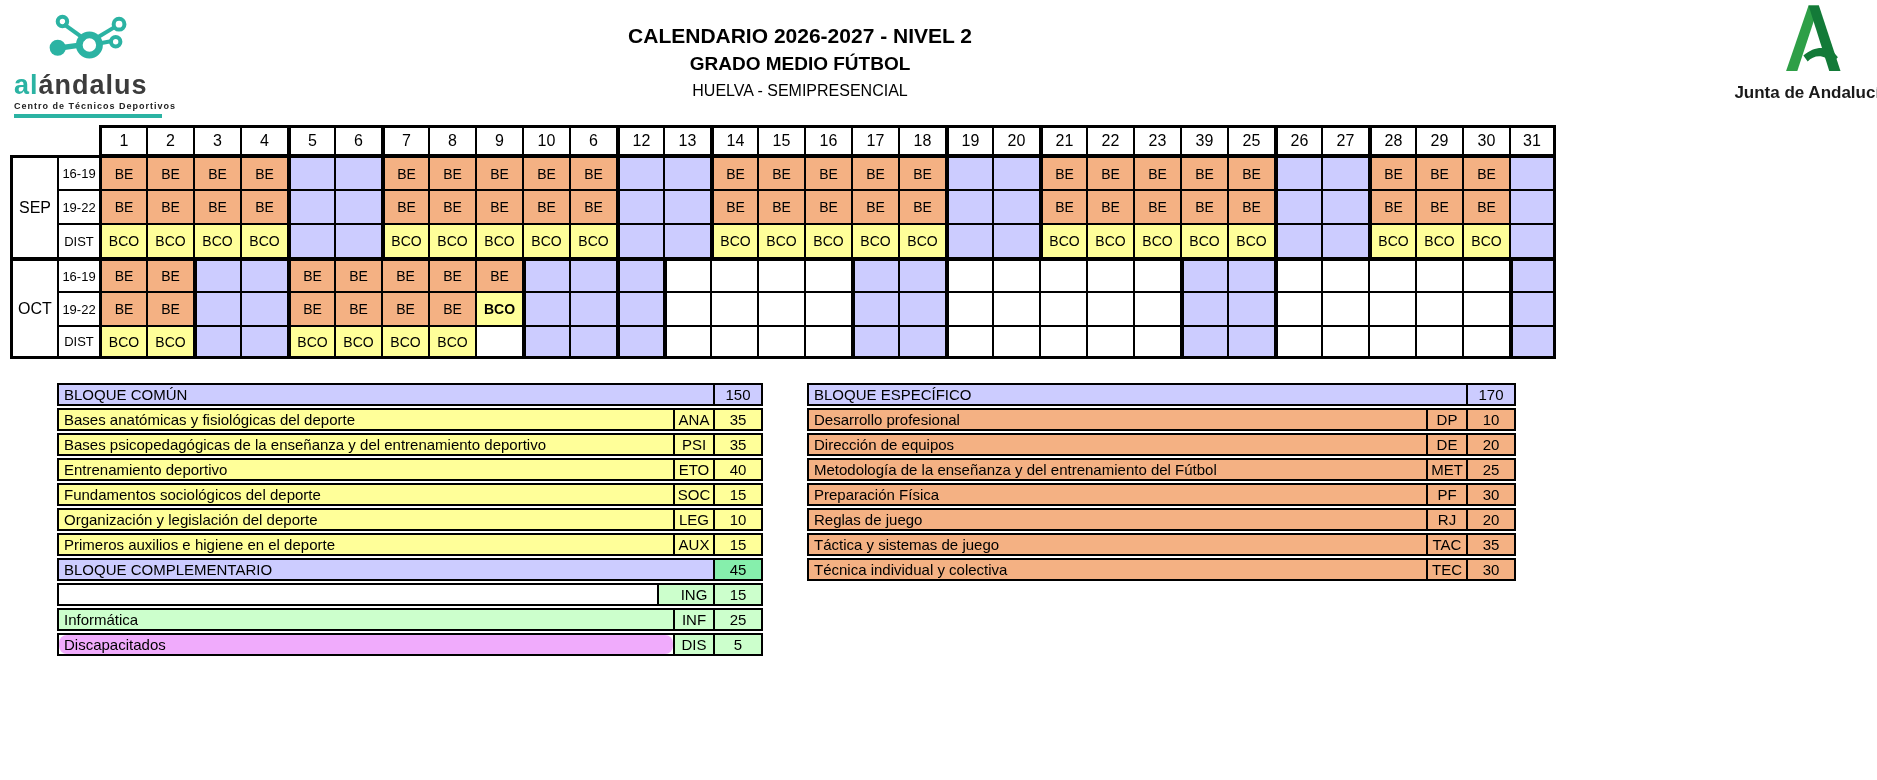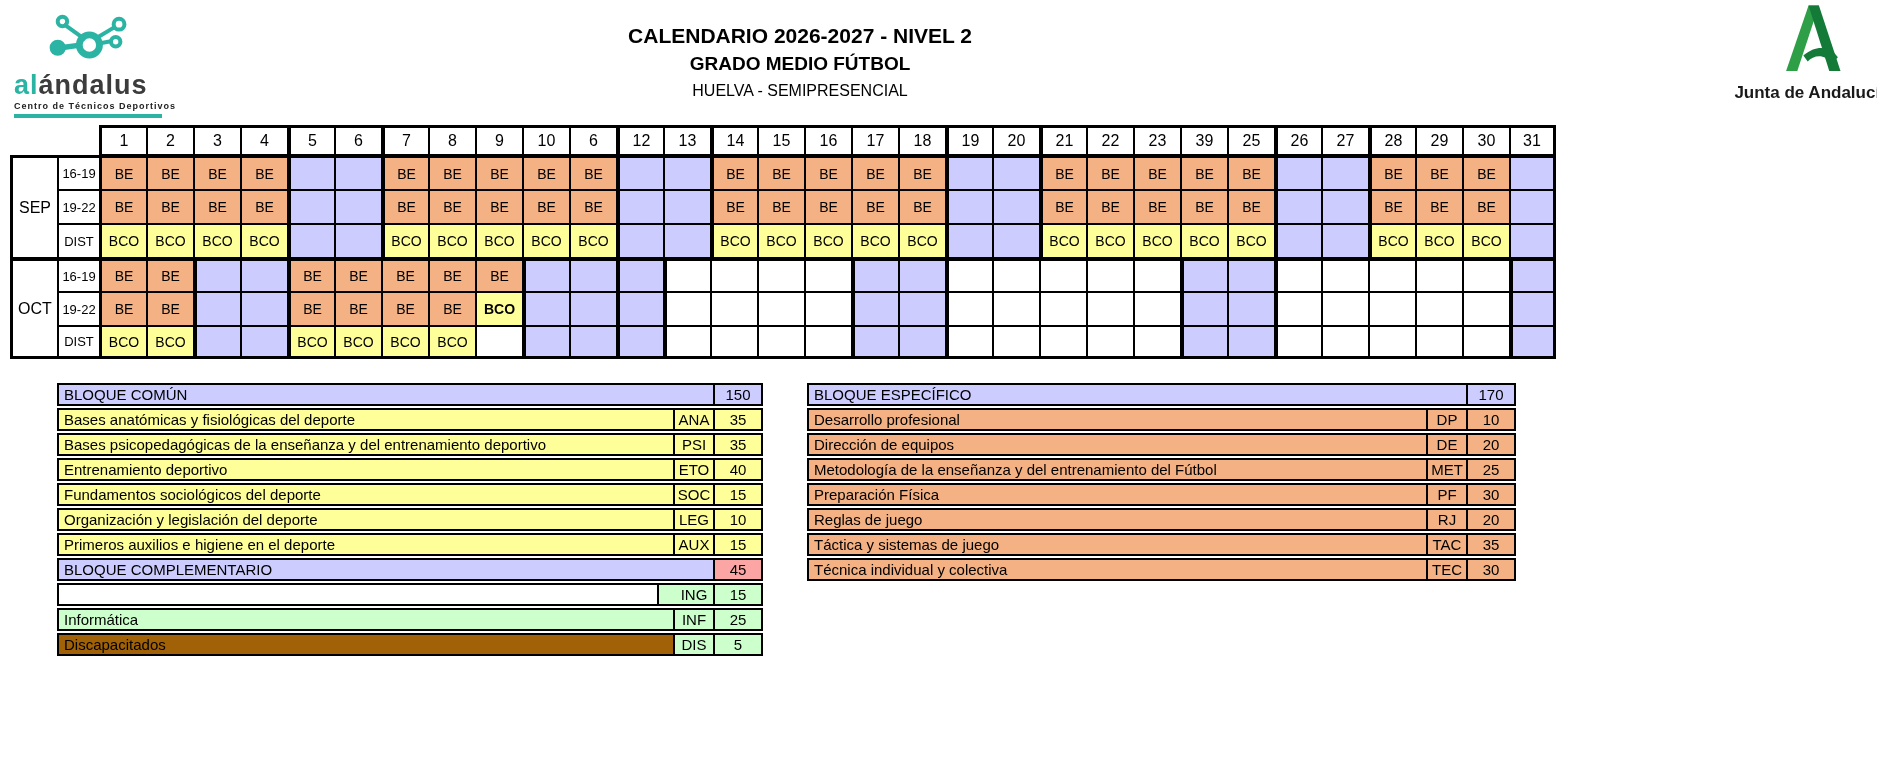--- a/index.html
+++ b/index.html
@@ -348,34 +348,34 @@
         <div class="tcode" style="background: rgb(255, 255, 153);">LEG</div>
         <div class="thrs" style="background: rgb(255, 255, 153);">10</div>
       </div>
       <div class="trow">
         <div class="tname" style="background: rgb(255, 255, 153);">Primeros auxilios e higiene en el deporte</div>
         <div class="tcode" style="background: rgb(255, 255, 153);">AUX</div>
         <div class="thrs" style="background: rgb(255, 255, 153);">15</div>
       </div>
       <div class="trow">
         <div class="tname" style="background: rgb(204, 204, 255);">BLOQUE COMPLEMENTARIO</div>
-        <div class="thrs" style="background: #fca5a5;">45</div>
+        <div class="thrs" style="background: #86efac;">45</div>
       </div>
       <div class="trow">
         <div class="tname" style="background: rgb(204, 255, 204); margin-top: 24px;">Inglés</div>
         <div class="tcode" style="background: rgb(204, 255, 204); padding-left: 16px;">ING</div>
         <div class="thrs" style="background: rgb(204, 255, 204);">15</div>
       </div>
       <div class="trow">
         <div class="tname" style="background: rgb(204, 255, 204);">Informática</div>
         <div class="tcode" style="background: rgb(204, 255, 204);">INF</div>
         <div class="thrs" style="background: rgb(204, 255, 204);">25</div>
       </div>
       <div class="trow">
-        <div class="tname" style="background: #a16207;">Discapacitados</div>
+        <div class="tname" style="background: #f0abfc; border-radius: 8px;">Discapacitados</div>
         <div class="tcode" style="background: rgb(204, 255, 204);">DIS</div>
         <div class="thrs" style="background: rgb(204, 255, 204);">5</div>
       </div>
     </div>
   <div class="tbl tblR" id="tblRight">
       <div class="trow">
         <div class="tname" style="background: rgb(204, 204, 255);">BLOQUE ESPECÍFICO</div>
         <div class="thrs" style="background: rgb(204, 204, 255);">170</div>
       </div>
       <div class="trow">

